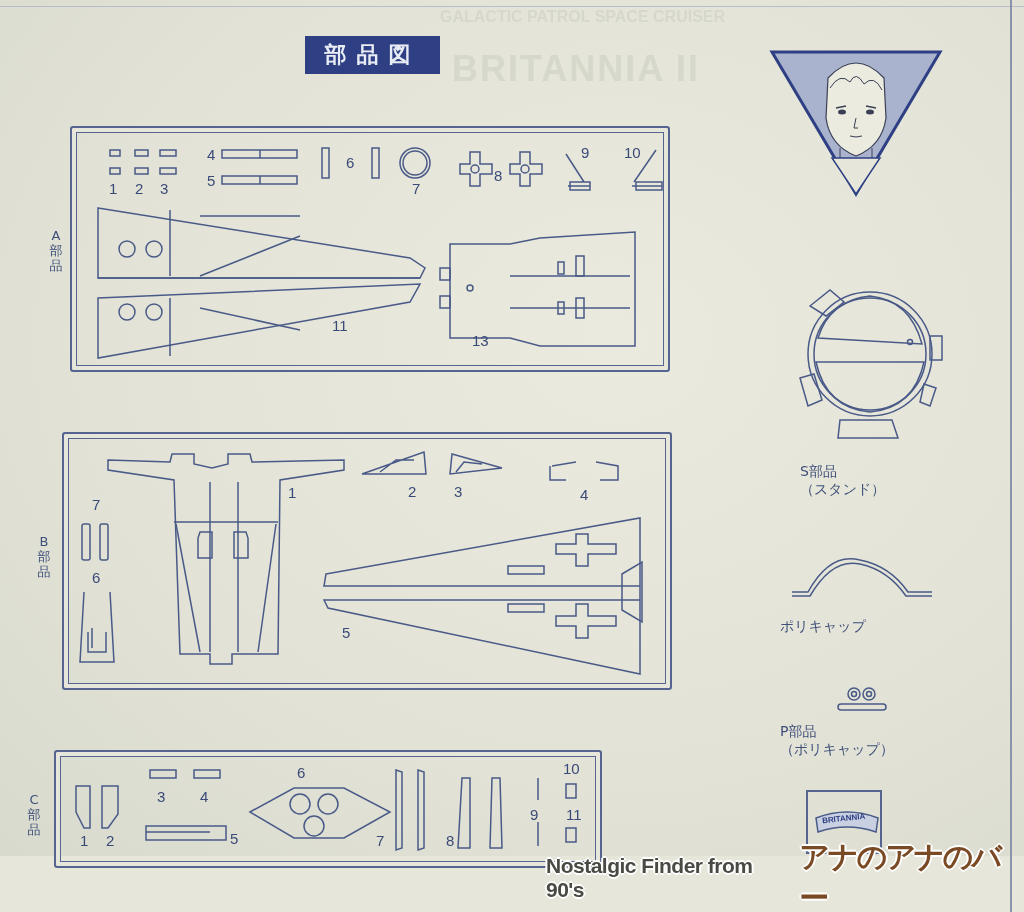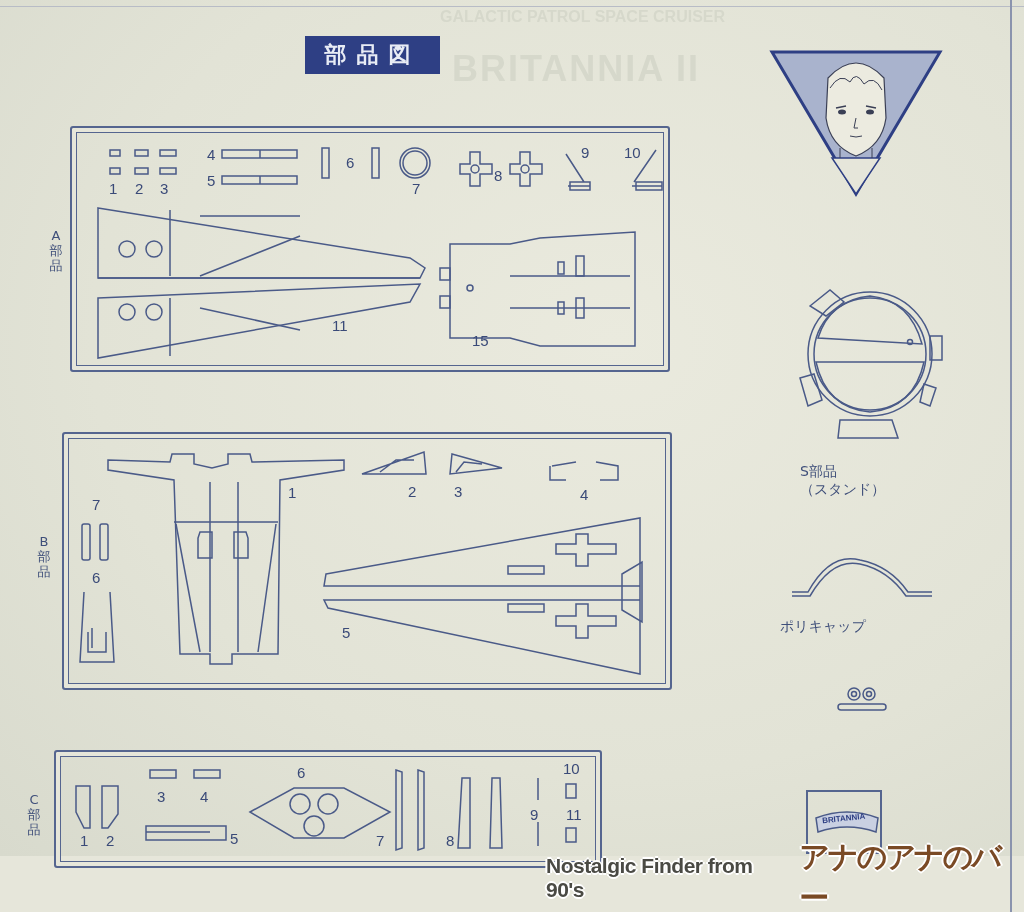--- a/index.html
+++ b/index.html
@@ -130,21 +130,21 @@
   <div class="num" style="left:135px;top:180px;">2</div>
   <div class="num" style="left:160px;top:180px;">3</div>
   <div class="num" style="left:207px;top:146px;">4</div>
   <div class="num" style="left:207px;top:172px;">5</div>
   <div class="num" style="left:346px;top:154px;">6</div>
   <div class="num" style="left:412px;top:180px;">7</div>
   <div class="num" style="left:494px;top:167px;">8</div>
   <div class="num" style="left:581px;top:144px;">9</div>
   <div class="num" style="left:624px;top:144px;">10</div>
   <div class="num" style="left:332px;top:317px;">11</div>
-  <div class="num" style="left:472px;top:332px;">15</div>
+  <div class="num" style="left:472px;top:332px;">13</div>
 
   <div class="runner-label" style="left:36px;top:534px;">
     <div>B</div>
     <div>部</div>
     <div>品</div>
   </div>
   <div class="frame" style="left:62px;top:432px;width:606px;height:254px;"></div>
   <svg style="left:62px;top:432px;" width="610" height="258" fill="none" stroke="#4a5a88" stroke-width="1.5">
 
     <path d="M46 28 L108 30 L110 22 L132 22 L132 32 L150 36 L166 32 L166 22 L188 22 L190 30 L282 28 L282 38 L218 48 L216 222 L170 222 L170 232 L148 232 L148 222 L118 222 L112 48 L46 38 Z"></path>
@@ -233,20 +233,24 @@
   </svg>
   <div class="side-label" style="left:780px;top:617px;width:160px;">ポリキャップ</div>
 
   <svg style="left:836px;top:686px;" width="52" height="26" viewBox="0 0 52 26" fill="none" stroke="#4a5a88" stroke-width="1.5">
     <circle cx="18" cy="8" r="6"></circle>
       <circle cx="18" cy="8" r="2.5"></circle>
     <circle cx="33" cy="8" r="6"></circle>
       <circle cx="33" cy="8" r="2.5"></circle>
     <rect x="2" y="18" width="48" height="6" rx="3"></rect>
   </svg>
+  <div class="side-label" style="left:780px;top:722px;width:160px;">
+    <div>P部品</div>
+    <div>（ポリキャップ）</div>
+  </div>
 
   <div style="position:absolute;left:806px;top:790px;width:72px;height:60px;border:2px solid #55658f;"></div>
   <svg style="left:812px;top:808px;" width="70" height="28" viewBox="0 0 70 28">
     <path d="M4 10 Q35 -2 66 10 L64 24 Q35 14 6 24 Z" fill="#c9d0e2" stroke="#4a5a88" stroke-width="1.5"></path>
   </svg>
   <div style="position:absolute;left:822px;top:814px;font-size:8px;font-weight:bold;color:#2e3f84;transform:rotate(-6deg);font-family:'Liberation Sans',sans-serif;">BRITANNIA</div>
 
   <div class="footer">
     <span class="en">Nostalgic Finder from 90's</span>
     <span class="jp">アナのアナのバー</span>

